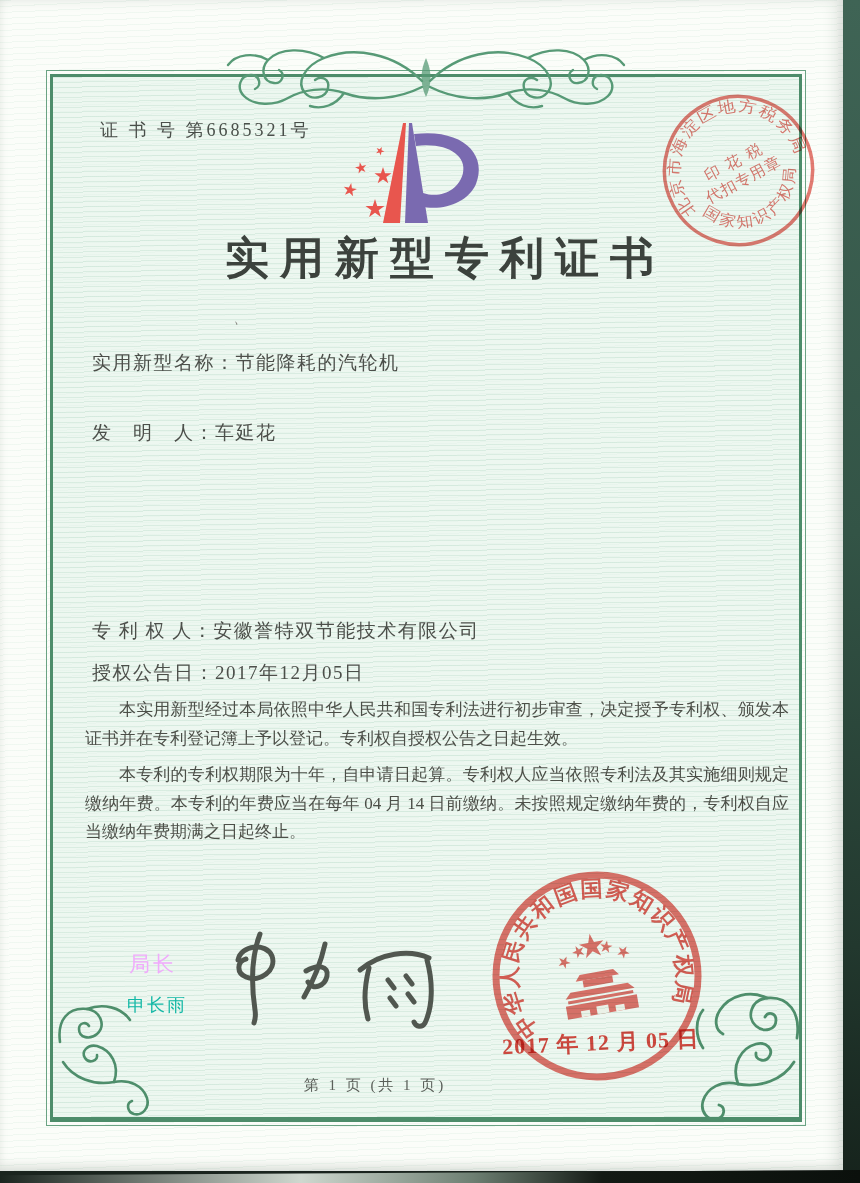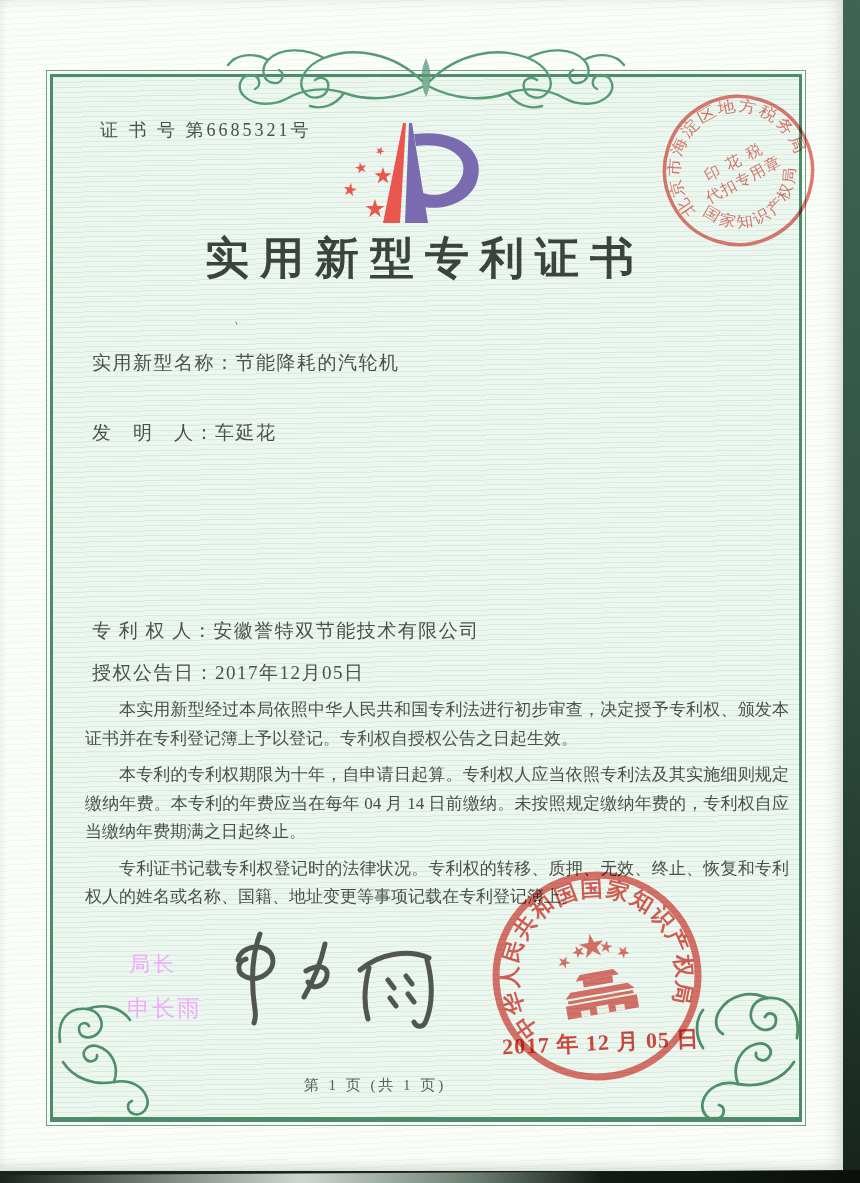--- a/index.html
+++ b/index.html
@@ -25,31 +25,31 @@
   .frame-bg .inner{position:absolute;inset:3px;border:3px solid #4d8c6a;border-bottom-width:5px;
     background-color:rgba(226,242,233,0.55);
     background-image:repeating-linear-gradient(179deg,rgba(110,180,145,0.16) 0 1px,rgba(0,0,0,0) 1px 5px);}
 
   .orn{position:absolute;z-index:2;}
   .content{position:absolute;inset:0;z-index:3;}
 
   .cert-no{position:absolute;left:100px;top:118px;font-size:18px;letter-spacing:3px;color:#4a4f4a;}
   .logo{position:absolute;left:328px;top:110px;}
   .title{position:absolute;left:46px;top:233px;width:758px;text-align:center;
-    font-size:44px;font-weight:700;letter-spacing:11px;color:#3c423d;line-height:1.2;}
+    font-size:44px;font-weight:700;letter-spacing:11px;color:#3c423d;line-height:1.2;padding-left:20px;}
   .stray{position:absolute;left:234px;top:310px;font-size:15px;color:#8a8a84;transform:rotate(12deg);}
 
   .field-row{position:absolute;left:92px;font-size:19px;letter-spacing:1.5px;color:#4c4f4a;white-space:nowrap;}
   .paras{position:absolute;left:77px;top:688px;width:720px;font-size:17px;line-height:28.5px;
     color:#4c4f48;text-align:justify;}
   .paras p{margin:8px;text-indent:2em;}
 
   .sig-title{position:absolute;left:129px;top:950px;font-size:21px;letter-spacing:3px;color:#f0abfc;
     font-family:"Liberation Sans","DejaVu Sans",sans-serif;}
-  .sig-name{position:absolute;left:127px;top:993px;font-size:23px;letter-spacing:2px;color:#f0abfc;
+  .sig-name{position:absolute;left:127px;top:993px;font-size:18px;letter-spacing:2px;color:#14b8a6;
     font-family:"Liberation Sans","DejaVu Sans",sans-serif;}
   .signature-svg{position:absolute;left:222px;top:918px;z-index:3;}
 
   .seal-main{position:absolute;left:489px;top:868px;z-index:4;transform:rotate(-10deg);
     mix-blend-mode:multiply;opacity:0.92;}
   .seal-date{position:absolute;left:502px;top:1028px;z-index:4;font-size:22px;letter-spacing:1px;
     color:#dd4a42;transform:rotate(-2.5deg);mix-blend-mode:multiply;font-weight:bold;}
   .seal-tax{position:absolute;left:646px;top:78px;z-index:4;transform:rotate(-28deg);
     mix-blend-mode:multiply;opacity:0.85;}
 
@@ -130,21 +130,20 @@
     <div class="field-row" style="top:618px;text-align:right;">
       <span>专 利 权 人：</span><span>安徽誉特双节能技术有限公司</span>
     </div>
     <div class="field-row" style="top:660px;">
       <span>授权公告日：</span><span>2017年12月05日</span>
     </div>
 
     <div class="paras">
       <p>本实用新型经过本局依照中华人民共和国专利法进行初步审查，决定授予专利权、颁发本证书并在专利登记簿上予以登记。专利权自授权公告之日起生效。</p>
       <p>本专利的专利权期限为十年，自申请日起算。专利权人应当依照专利法及其实施细则规定缴纳年费。本专利的年费应当在每年 04 月 14 日前缴纳。未按照规定缴纳年费的，专利权自应当缴纳年费期满之日起终止。</p>
-      <p>专利证书记载专利权登记时的法律状况。专利权的转移、质押、无效、终止、恢复和专利权人的姓名或名称、国籍、地址变更等事项记载在专利登记簿上。</p>
     </div>
 
     <div class="sig-title">局长</div>
     <div class="sig-name">申长雨</div>
 
     <svg class="signature-svg" width="235" height="115" viewBox="0 0 235 115">
       <g stroke="#41463f" stroke-width="5" fill="none" stroke-linecap="round" opacity="0.9">
         <path d="M38,16 C31,34 28,58 33,92 C34,98 33,102 32,105"></path>
         <path d="M16,42 C19,27 44,24 50,38 C55,52 38,65 24,59 C14,55 15,43 24,41"></path>
         <path d="M103,26 C99,44 92,62 82,79"></path>

